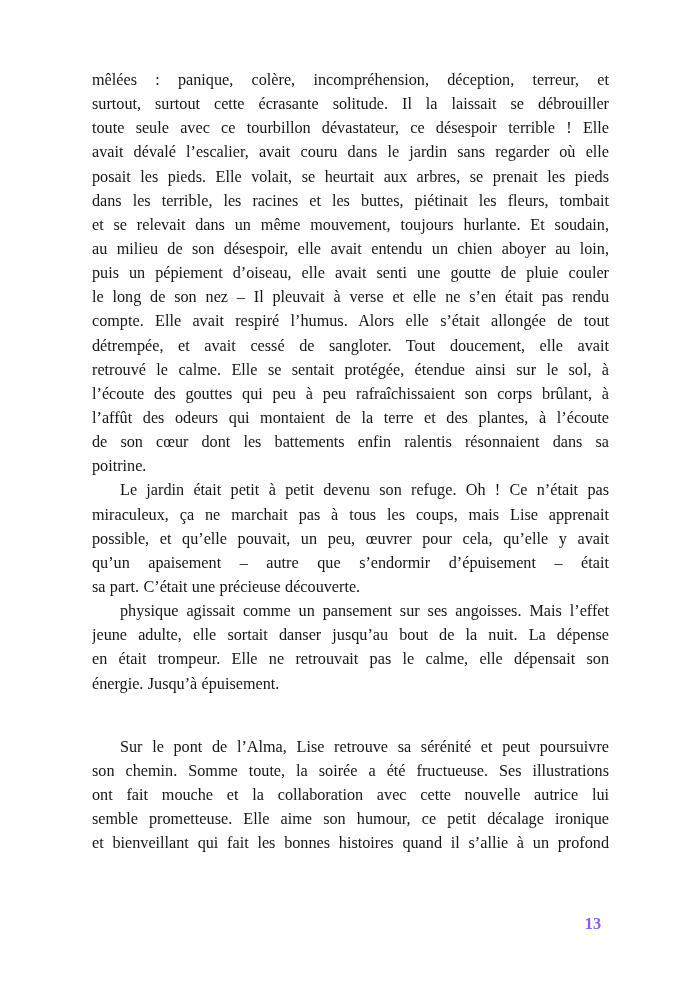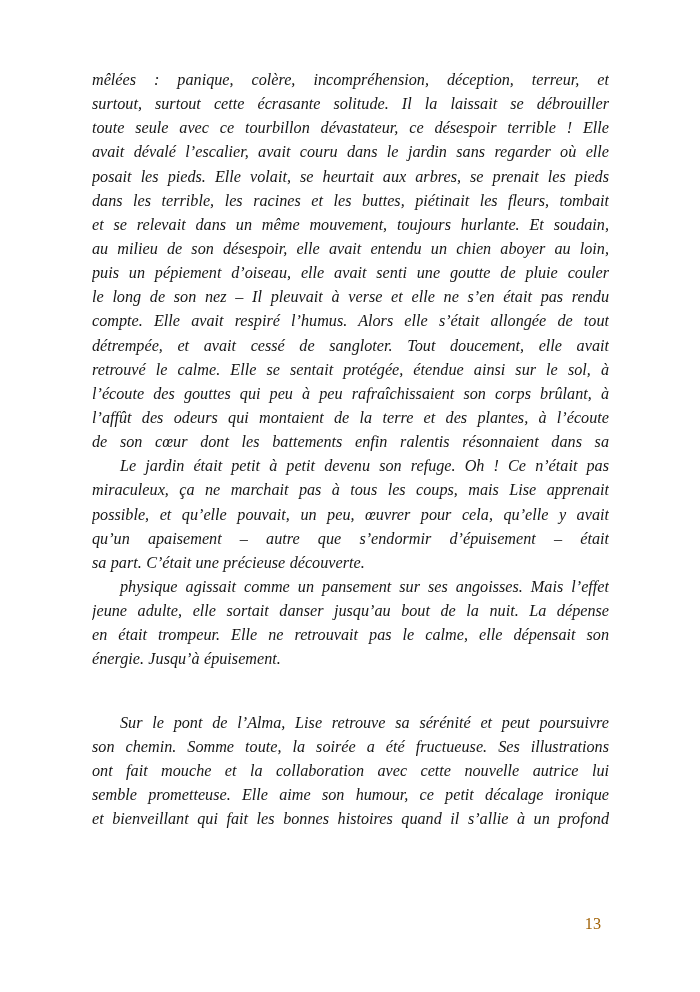--- a/index.html
+++ b/index.html
@@ -18,21 +18,20 @@
   }
   .text-block {
     position: absolute;
     left: 92px;
     top: 68px;
     width: 517px;
   }
   .para {
     margin: 0;
     padding: 0;
-    font-style: italic;
   }
   .para.gap-before {
     margin-top: 39px;
   }
   .line {
     display: block;
     font-size: 16.2px;
     line-height: 24.15px;
     height: 24.15px;
     overflow: hidden;
@@ -47,21 +46,22 @@
     text-indent: 28px;
   }
   .page-number {
     position: absolute;
     top: 912px;
     left: 92px;
     width: 509px;
     text-align: right;
     font-size: 16.2px;
     line-height: 24px;
-    color: #a16207;
+    color: #8b5cf6;
+    font-weight: bold;
   }
 </style>
 </head>
 <body>
 
 <div class="page">
   <div class="text-block">
 
     <div class="para">
       <span class="line">mêlées : panique, colère, incompréhension, déception, terreur, et</span>
@@ -73,20 +73,21 @@
       <span class="line">et se relevait dans un même mouvement, toujours hurlante. Et soudain,</span>
       <span class="line">au milieu de son désespoir, elle avait entendu un chien aboyer au loin,</span>
       <span class="line">puis un pépiement d’oiseau, elle avait senti une goutte de pluie couler</span>
       <span class="line">le long de son nez – Il pleuvait à verse et elle ne s’en était pas rendu</span>
       <span class="line">compte. Elle avait respiré l’humus. Alors elle s’était allongée de tout</span>
       <span class="line">détrempée, et avait cessé de sangloter. Tout doucement, elle avait</span>
       <span class="line">retrouvé le calme. Elle se sentait protégée, étendue ainsi sur le sol, à</span>
       <span class="line">l’écoute des gouttes qui peu à peu rafraîchissaient son corps brûlant, à</span>
       <span class="line">l’affût des odeurs qui montaient de la terre et des plantes, à l’écoute</span>
       <span class="line">de son cœur dont les battements enfin ralentis résonnaient dans sa</span>
+      <span class="line last">poitrine.</span>
     </div>
 
     <div class="para indented">
       <span class="line">Le jardin était petit à petit devenu son refuge. Oh ! Ce n’était pas</span>
       <span class="line">miraculeux, ça ne marchait pas à tous les coups, mais Lise apprenait</span>
       <span class="line">possible, et qu’elle pouvait, un peu, œuvrer pour cela, qu’elle y avait</span>
       <span class="line">qu’un apaisement – autre que s’endormir d’épuisement – était</span>
       <span class="line last">sa part. C’était une précieuse découverte.</span>
     </div>
 

